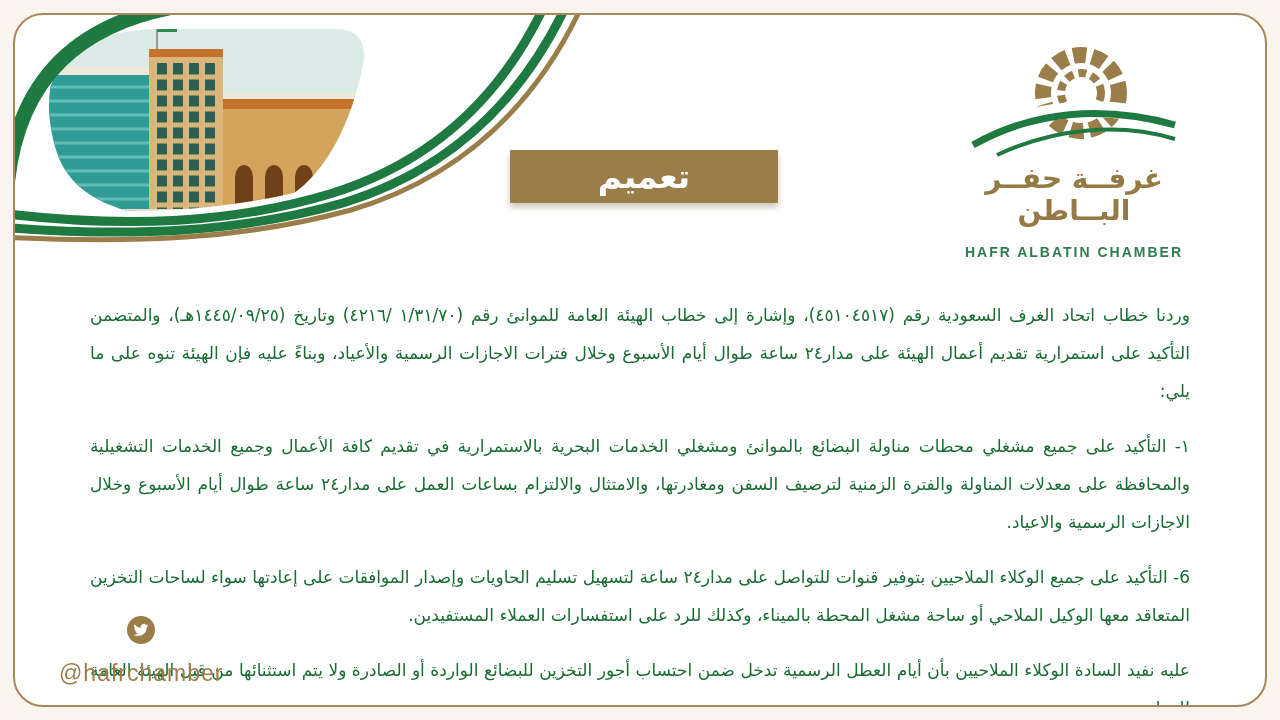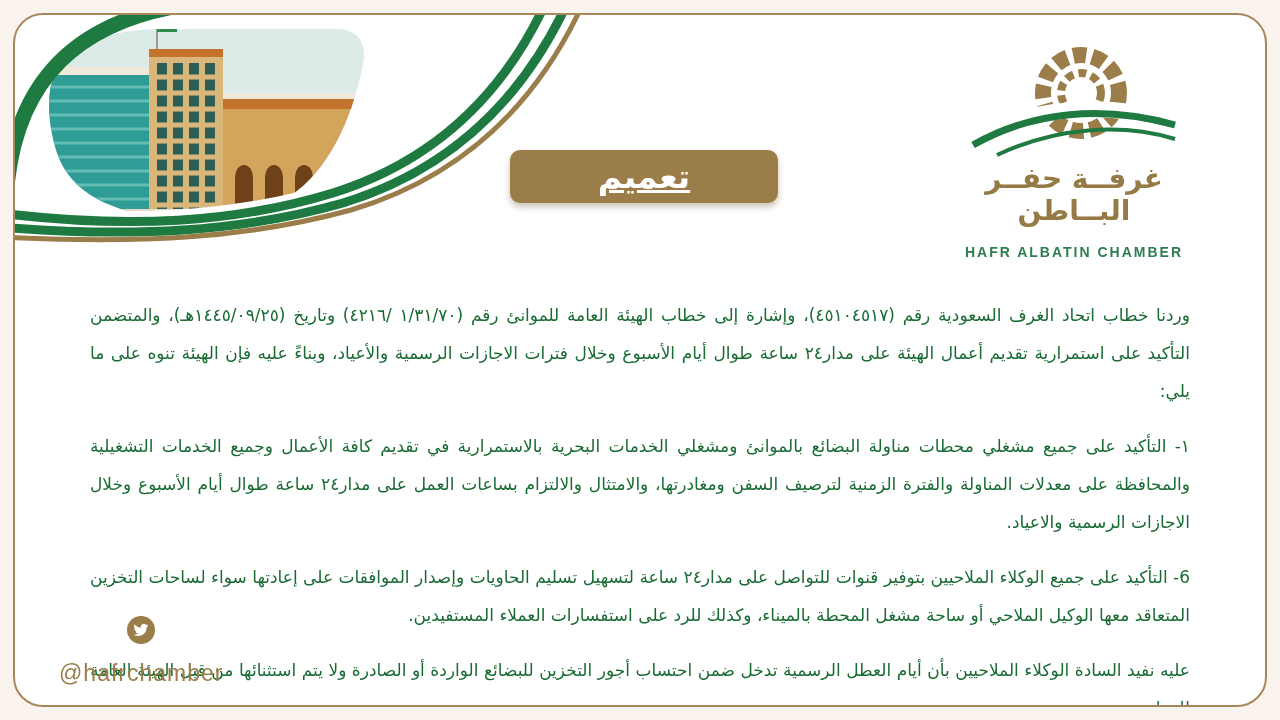--- a/index.html
+++ b/index.html
@@ -24,26 +24,25 @@
     margin-top:2px;color:#967a46;font-weight:bold;font-size:28px;line-height:32px;
     direction:rtl;letter-spacing:0px;text-align:center;
   }
   .logo-en{
     margin-top:17px;color:#2e7d4f;font-weight:bold;font-size:14px;letter-spacing:2px;
     font-family:"Liberation Sans",sans-serif;
   }
   
   .banner{
     position:absolute;left:495px;top:135px;width:268px;height:53px;
-    background:#9b7d4a;border-radius:10px;
+    background:#9b7d4a;border-radius:1px;
     box-shadow:0 4px 6px rgba(110,85,45,.35);
     color:#ffffff;font-size:33px;font-weight:bold;
     display:flex;align-items:center;justify-content:center;
     direction:rtl;
-    text-decoration:underline;
   }
   
   .title{
     position:absolute;top:210px;left:40px;right:40px;
     text-align:center;color:#9b7c49;font-weight:bold;font-size:25px;
     direction:rtl;
   }
   
   .body-text{
     position:absolute;top:264px;left:58px;right:58px;

